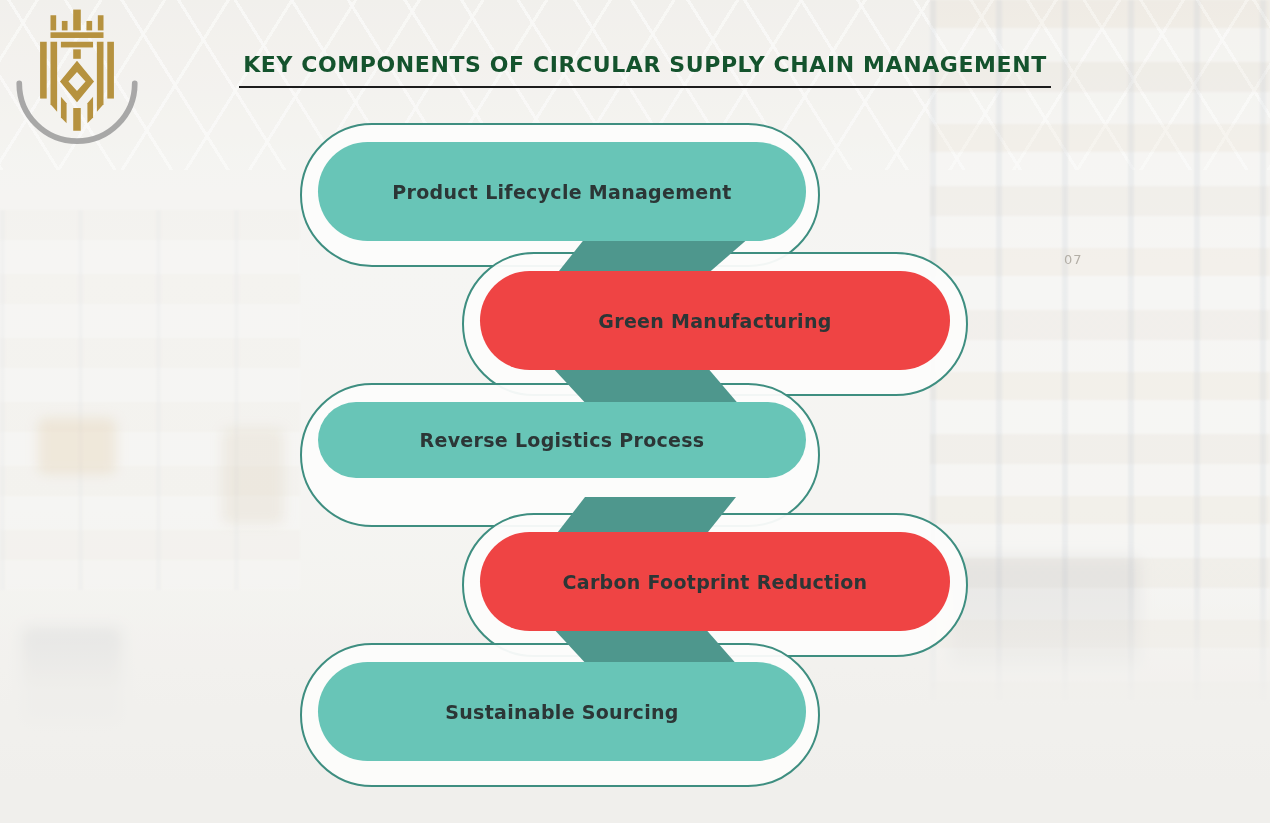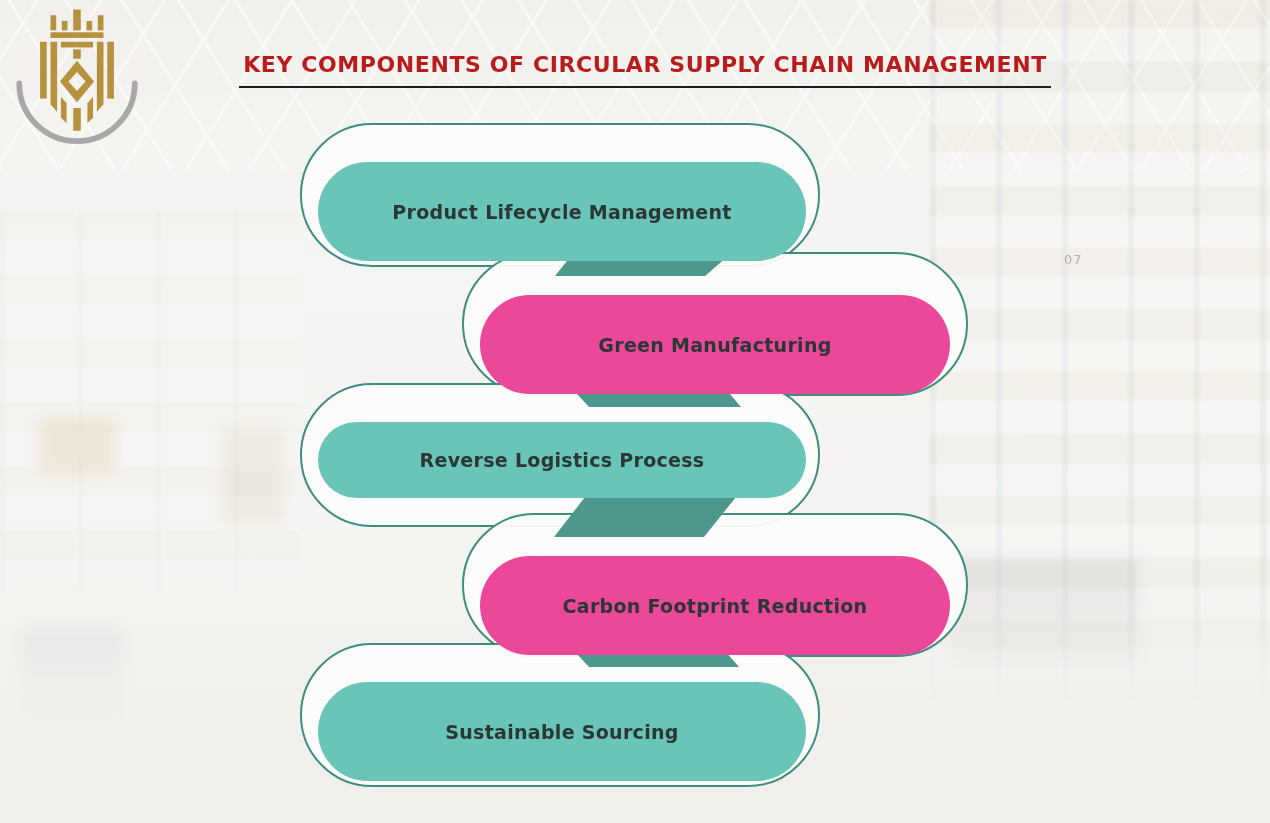--- a/index.html
+++ b/index.html
@@ -29,31 +29,31 @@
   .bg-blob{position:absolute;filter:blur(6px);border-radius:8px;}
   .bg-box1{left:38px;top:418px;width:78px;height:56px;background:rgba(206,161,96,.30);}
   .bg-box2{left:222px;top:428px;width:62px;height:96px;background:rgba(178,148,100,.20);}
   .bg-jack{left:22px;top:628px;width:100px;height:95px;background:rgba(68,78,94,.20);filter:blur(7px);}
   .bg-machine{left:950px;top:556px;width:190px;height:110px;background:rgba(145,145,148,.22);filter:blur(7px);}
   .bg-veil{position:absolute;inset:0;background:rgba(249,248,246,.45);}
   .rack-label{position:absolute;left:1064px;top:252px;font-size:13px;letter-spacing:1px;
     color:#a9a49b;opacity:.85;}
   
   .title-wrap{position:absolute;left:0;right:0;top:52px;display:flex;justify-content:center;z-index:40;}
-  .title{font-weight:700;font-size:22px;letter-spacing:.6px;color:#b91c1c;
+  .title{font-weight:700;font-size:22px;letter-spacing:.6px;color:#14532d;
     padding:0 4px 9px 4px;border-bottom:2.5px solid #1c1c1c;white-space:nowrap;margin-left:20px;}
   
   .logo{position:absolute;left:6px;top:2px;width:142px;height:142px;z-index:40;}
   
   .ring{position:absolute;z-index:10;border:2px solid #3e8e80;border-radius:80px;
     background:rgba(252,252,251,.95);box-sizing:border-box;}
   .connectors{position:absolute;left:0;top:0;z-index:15;}
   .fill{position:absolute;z-index:20;border-radius:60px;display:flex;align-items:center;justify-content:center;}
-  .fill.teal{background:#68c5b7;margin-top:20px;}
-  .fill.mint{background:#ec4899;margin-top:24px;}
+  .fill.teal{background:#68c5b7;}
+  .fill.mint{background:#ef4444;}
   .fill-label{font-size:19px;font-weight:600;letter-spacing:.3px;color:#2c3636;white-space:nowrap;}
 </style>
 </head>
 <body>
 
 <div id="canvas">
 
   <div class="bg-base"></div>
   <div class="bg-ceiling"></div>
   <div class="bg-rack-right"></div>

